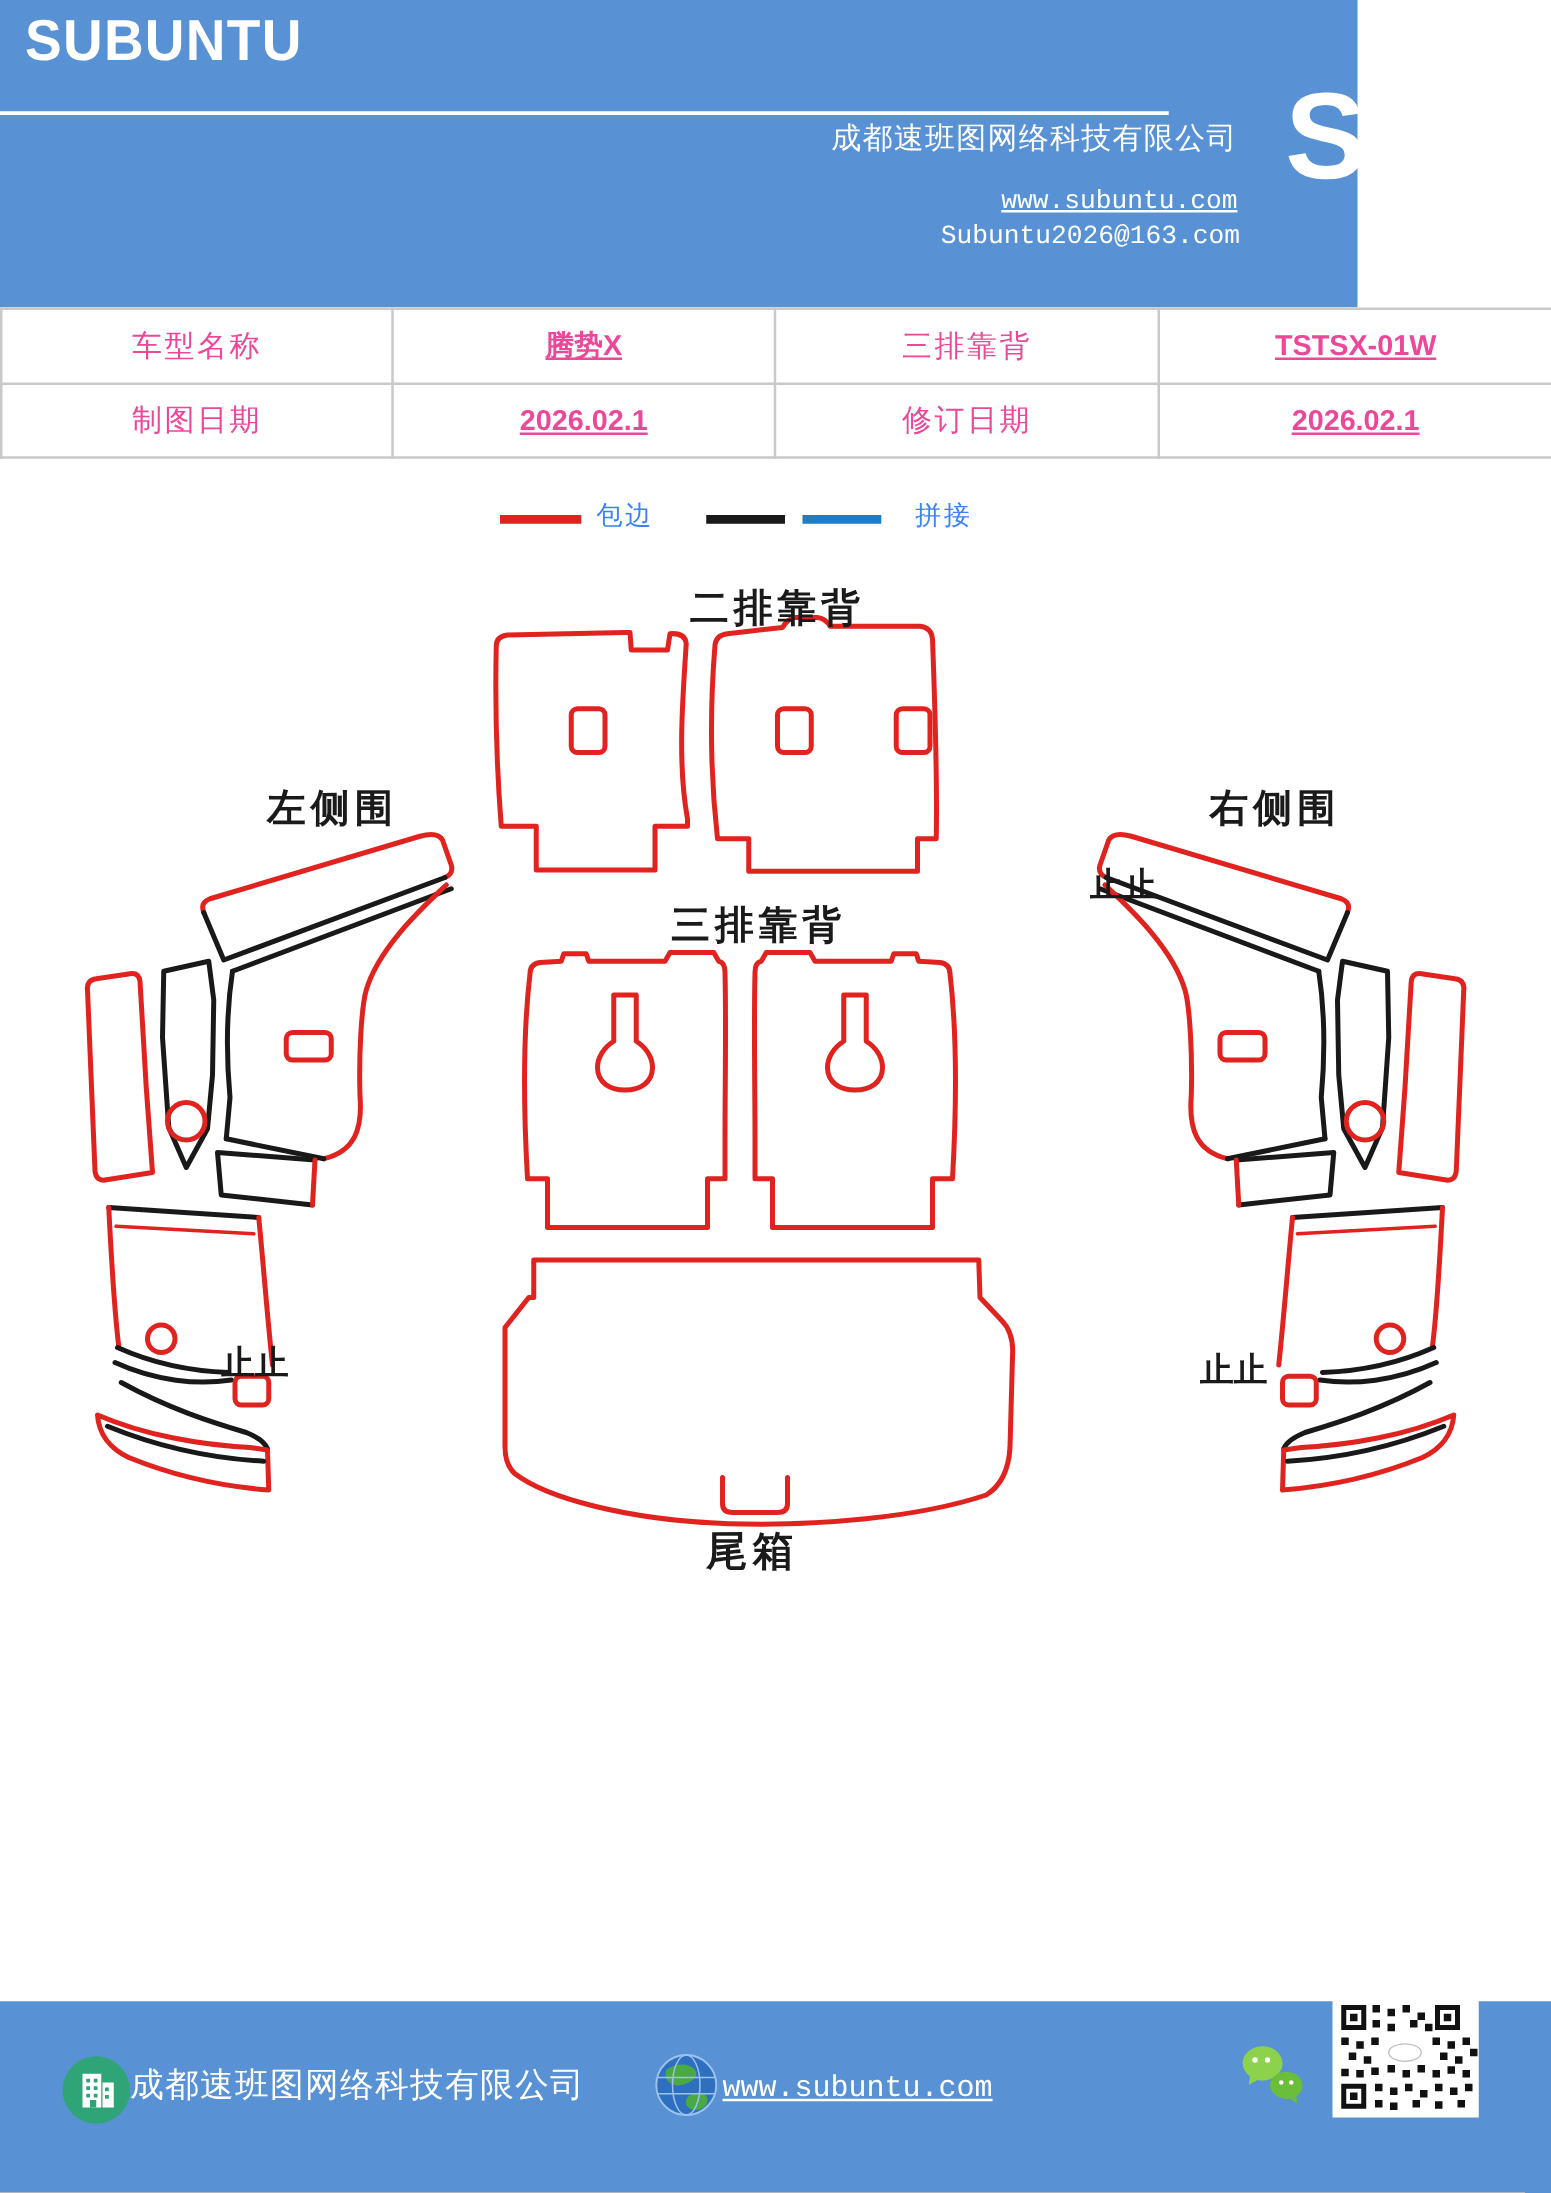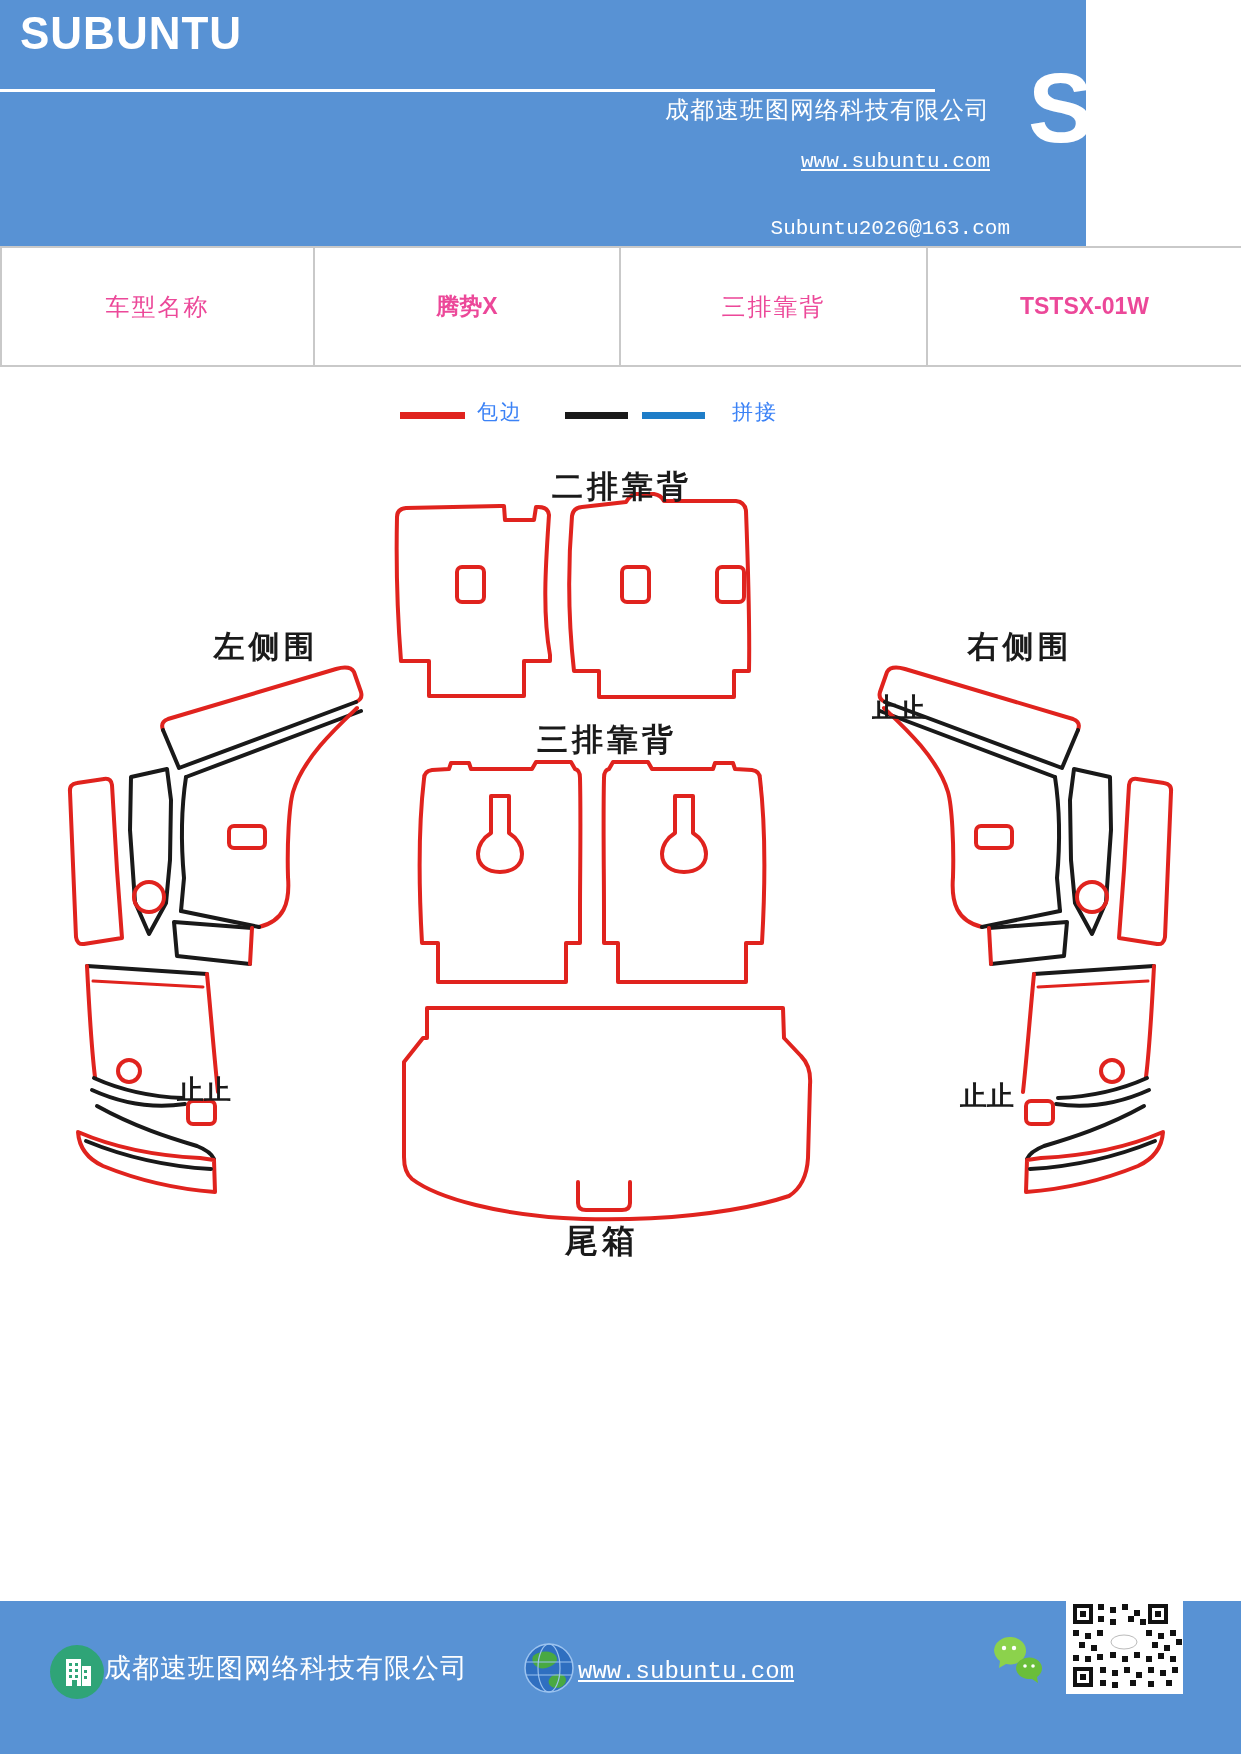--- a/index.html
+++ b/index.html
@@ -9,30 +9,30 @@
   #header{position:absolute;left:0;top:0;width:1086px;height:246px;background:#5892d4;}
   #logo{position:absolute;left:20px;top:8px;color:#fff;font-size:44px;font-weight:800;
         letter-spacing:1px;transform:scaleY(1.05);font-family:"Liberation Sans",sans-serif;}
   #header-rule{position:absolute;left:0;top:89px;width:935px;height:3px;background:#fff;}
   #doc-title{position:absolute;left:28px;top:134px;color:#fff;font-size:35px;font-weight:600;
         font-family:"Liberation Serif",serif;letter-spacing:2px;}
   #hdr-company{position:absolute;left:610px;top:94px;width:380px;text-align:right;color:#fff;
         font-size:24px;font-family:"Liberation Serif",serif;letter-spacing:1px;}
   #hdr-site{position:absolute;left:610px;top:150px;width:380px;text-align:right;color:#fff;
         font-size:21px;font-family:"Liberation Mono",monospace;text-decoration:underline;}
-  #hdr-mail{position:absolute;left:630px;top:178px;width:380px;text-align:right;color:#fff;
-        font-size:21px;font-family:"Liberation Mono",monospace;margin-top:39px;}
+  #hdr-mail{position:absolute;left:612px;top:178px;width:380px;text-align:right;color:#fff;
+        font-size:21px;font-family:"Liberation Mono",monospace;}
   #sop{position:absolute;left:1028px;top:52px;color:#fff;font-size:98px;font-weight:800;
         letter-spacing:2px;font-family:"Liberation Sans",sans-serif;text-align:right;}
   
   #info-table{position:absolute;left:0;top:246px;width:1241px;height:121px;border-collapse:collapse;
         table-layout:fixed;background:#fff;}
   #info-table td{border:2px solid #c9c9c9;text-align:center;vertical-align:middle;color:#ec4899;}
   #info-table td.lbl{font-family:"Liberation Serif",serif;font-size:24px;letter-spacing:2px;}
-  #info-table td.val{font-family:"Liberation Sans",sans-serif;font-size:23px;font-weight:600;}
+  #info-table td.val{font-family:"Liberation Sans",sans-serif;font-size:23px;font-weight:600;text-decoration:underline;}
   
   .legend-line{position:absolute;height:7px;top:412px;}
   .legend-text{position:absolute;top:398px;font-size:21px;color:#3b82f6;
         font-family:"Liberation Serif",serif;letter-spacing:2px;}
   
   #diagram{position:absolute;left:0;top:0;width:1241px;height:1754px;}
   
   #footer{position:absolute;left:0;top:1601px;width:1241px;height:153px;background:#5892d4;}
   #ftr-company{position:absolute;left:104px;top:1650px;color:#fff;font-size:27px;
         font-family:"Liberation Serif",serif;letter-spacing:1px;}
@@ -60,20 +60,26 @@
         <col style="width:306px">
         <col style="width:307px">
         <col style="width:315px">
       </colgroup>
     <tbody>
         <tr>
       <td class="lbl">车型名称</td>
       <td class="val">腾势X</td>
       <td class="lbl">三排靠背</td>
       <td class="val">TSTSX-01W</td>
+    </tr>
+    <tr>
+      <td class="lbl">制图日期</td>
+      <td class="val">2026.02.1</td>
+      <td class="lbl">修订日期</td>
+      <td class="val">2026.02.1</td>
     </tr>
   </tbody>
     </table>
 
   <div class="legend-line" style="left:400px;width:65px;background:#e0231e;"></div>
   <div class="legend-text" style="left:477px;">包边</div>
   <div class="legend-line" style="left:565px;width:63px;background:#191919;"></div>
   <div class="legend-line" style="left:642px;width:63px;background:#1e7dc8;"></div>
   <div class="legend-text" style="left:732px;">拼接</div>
 

